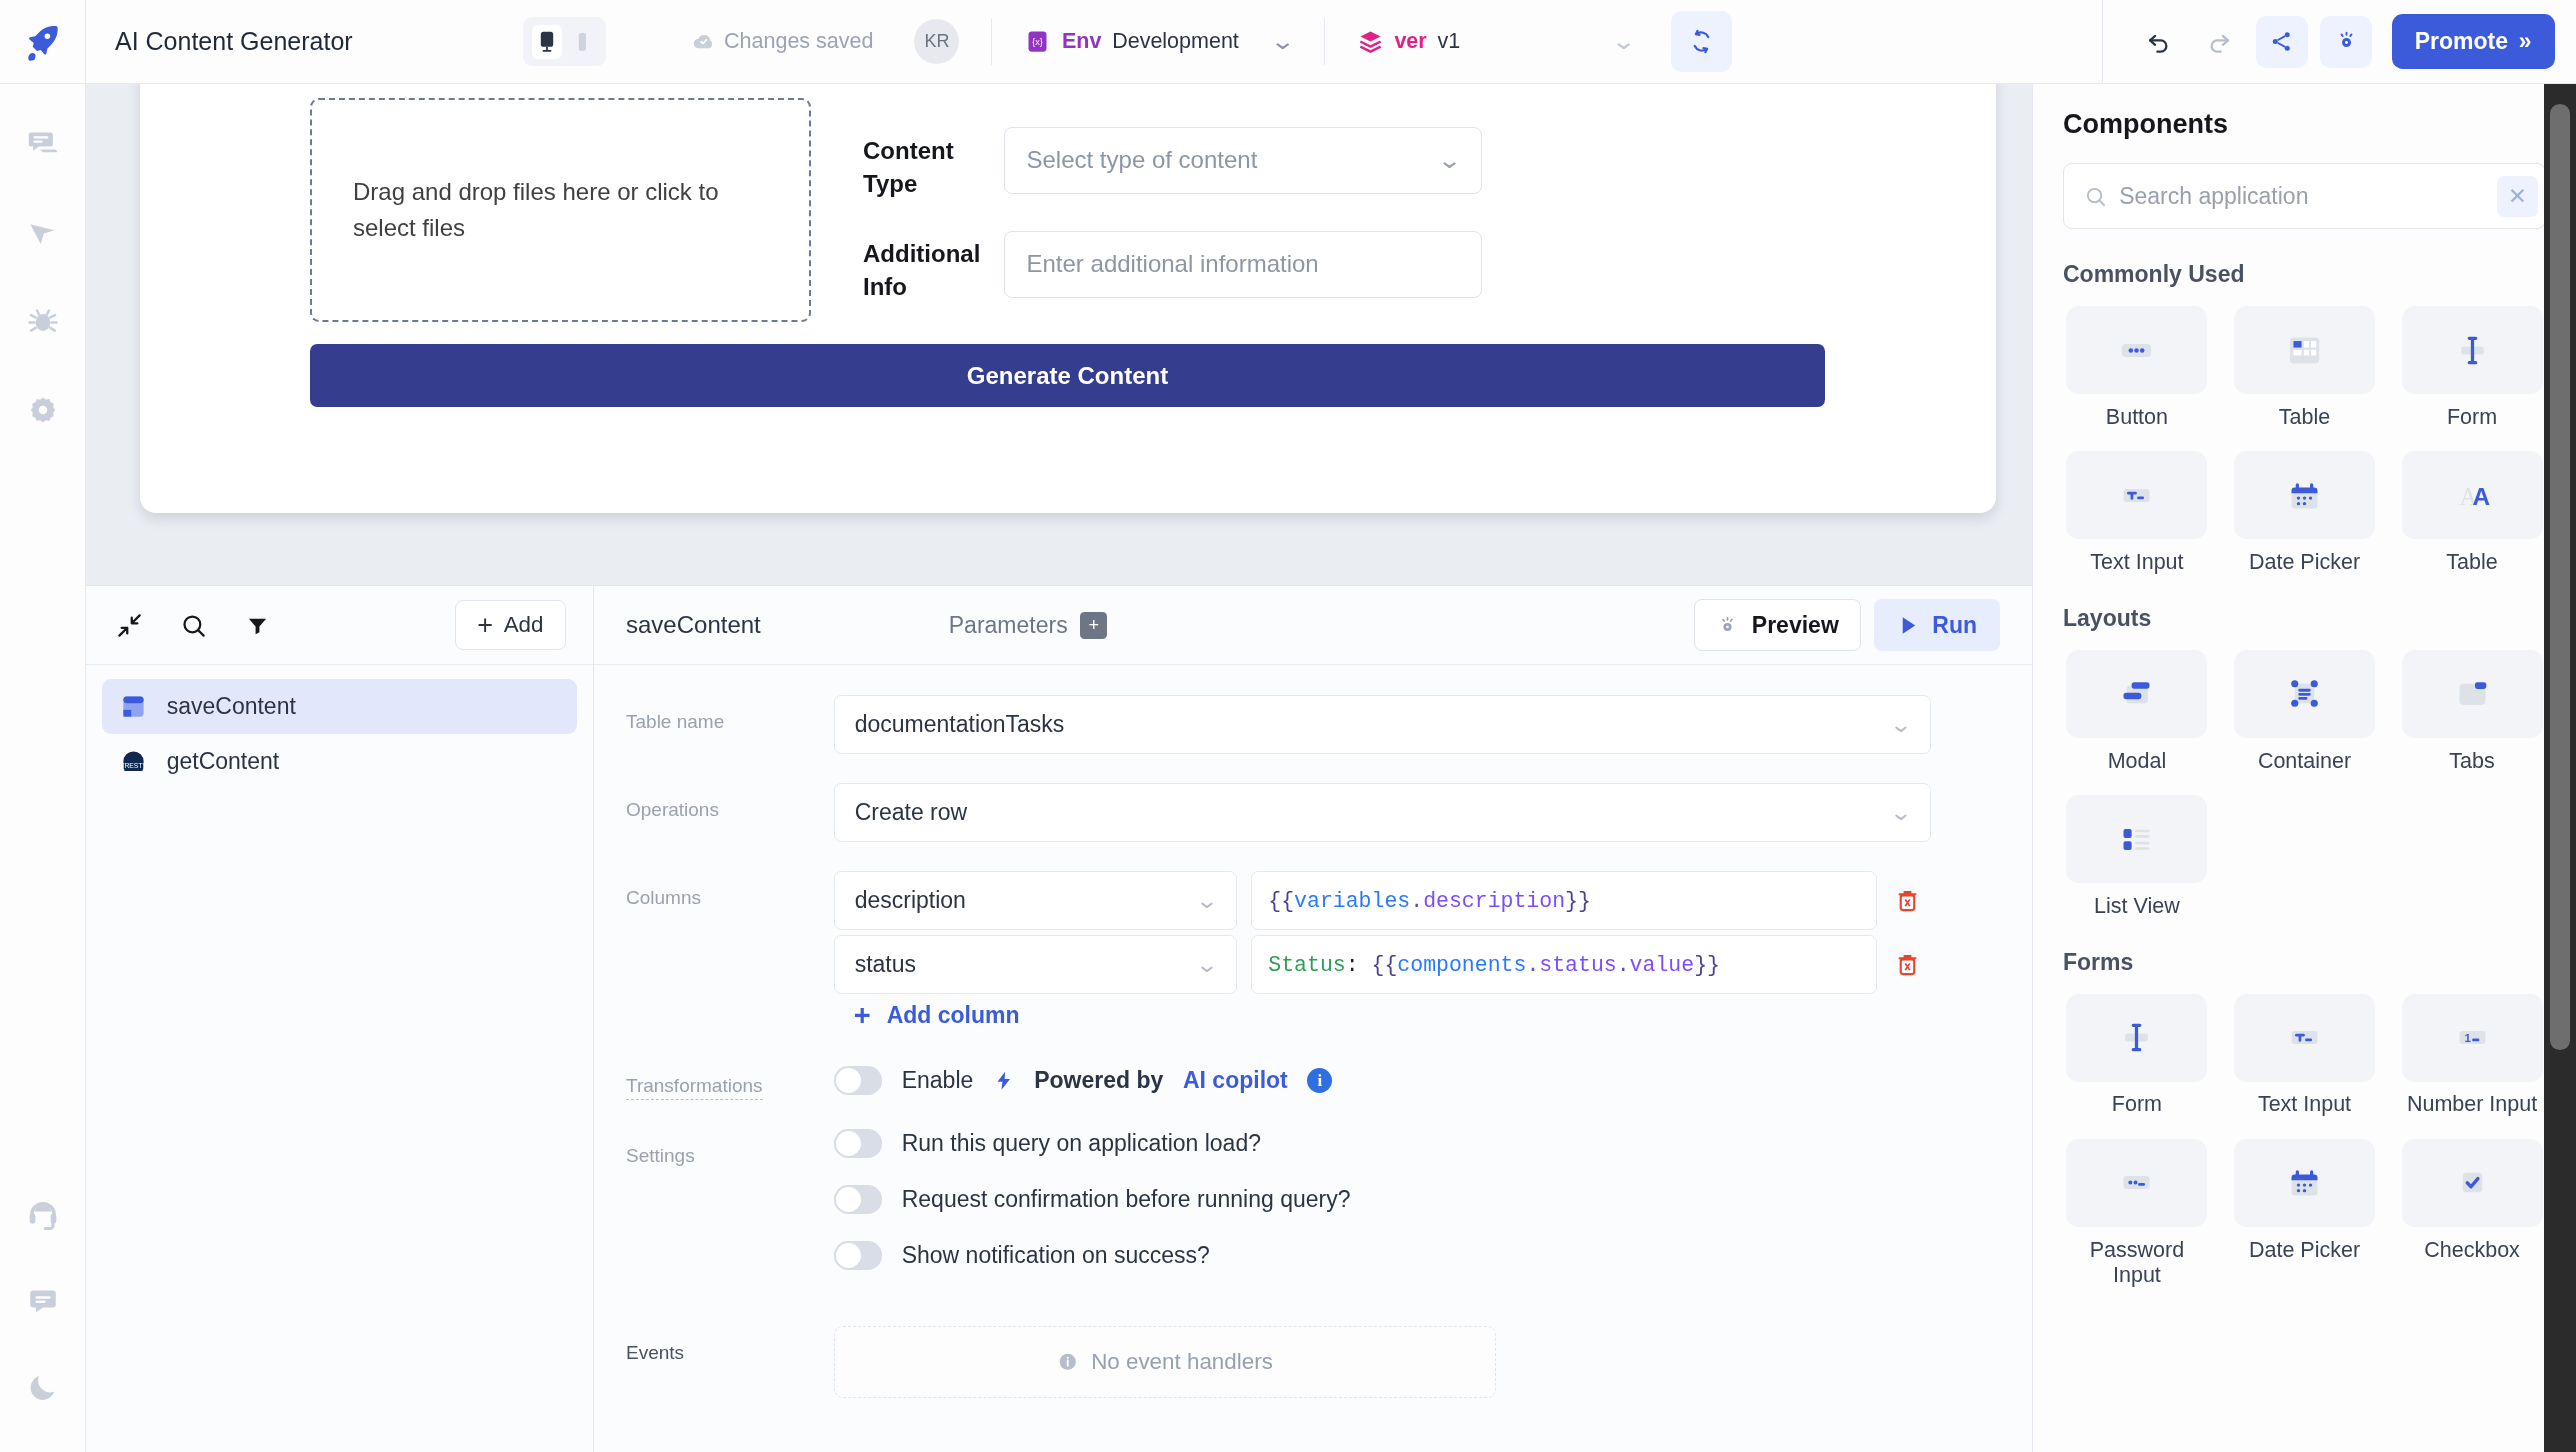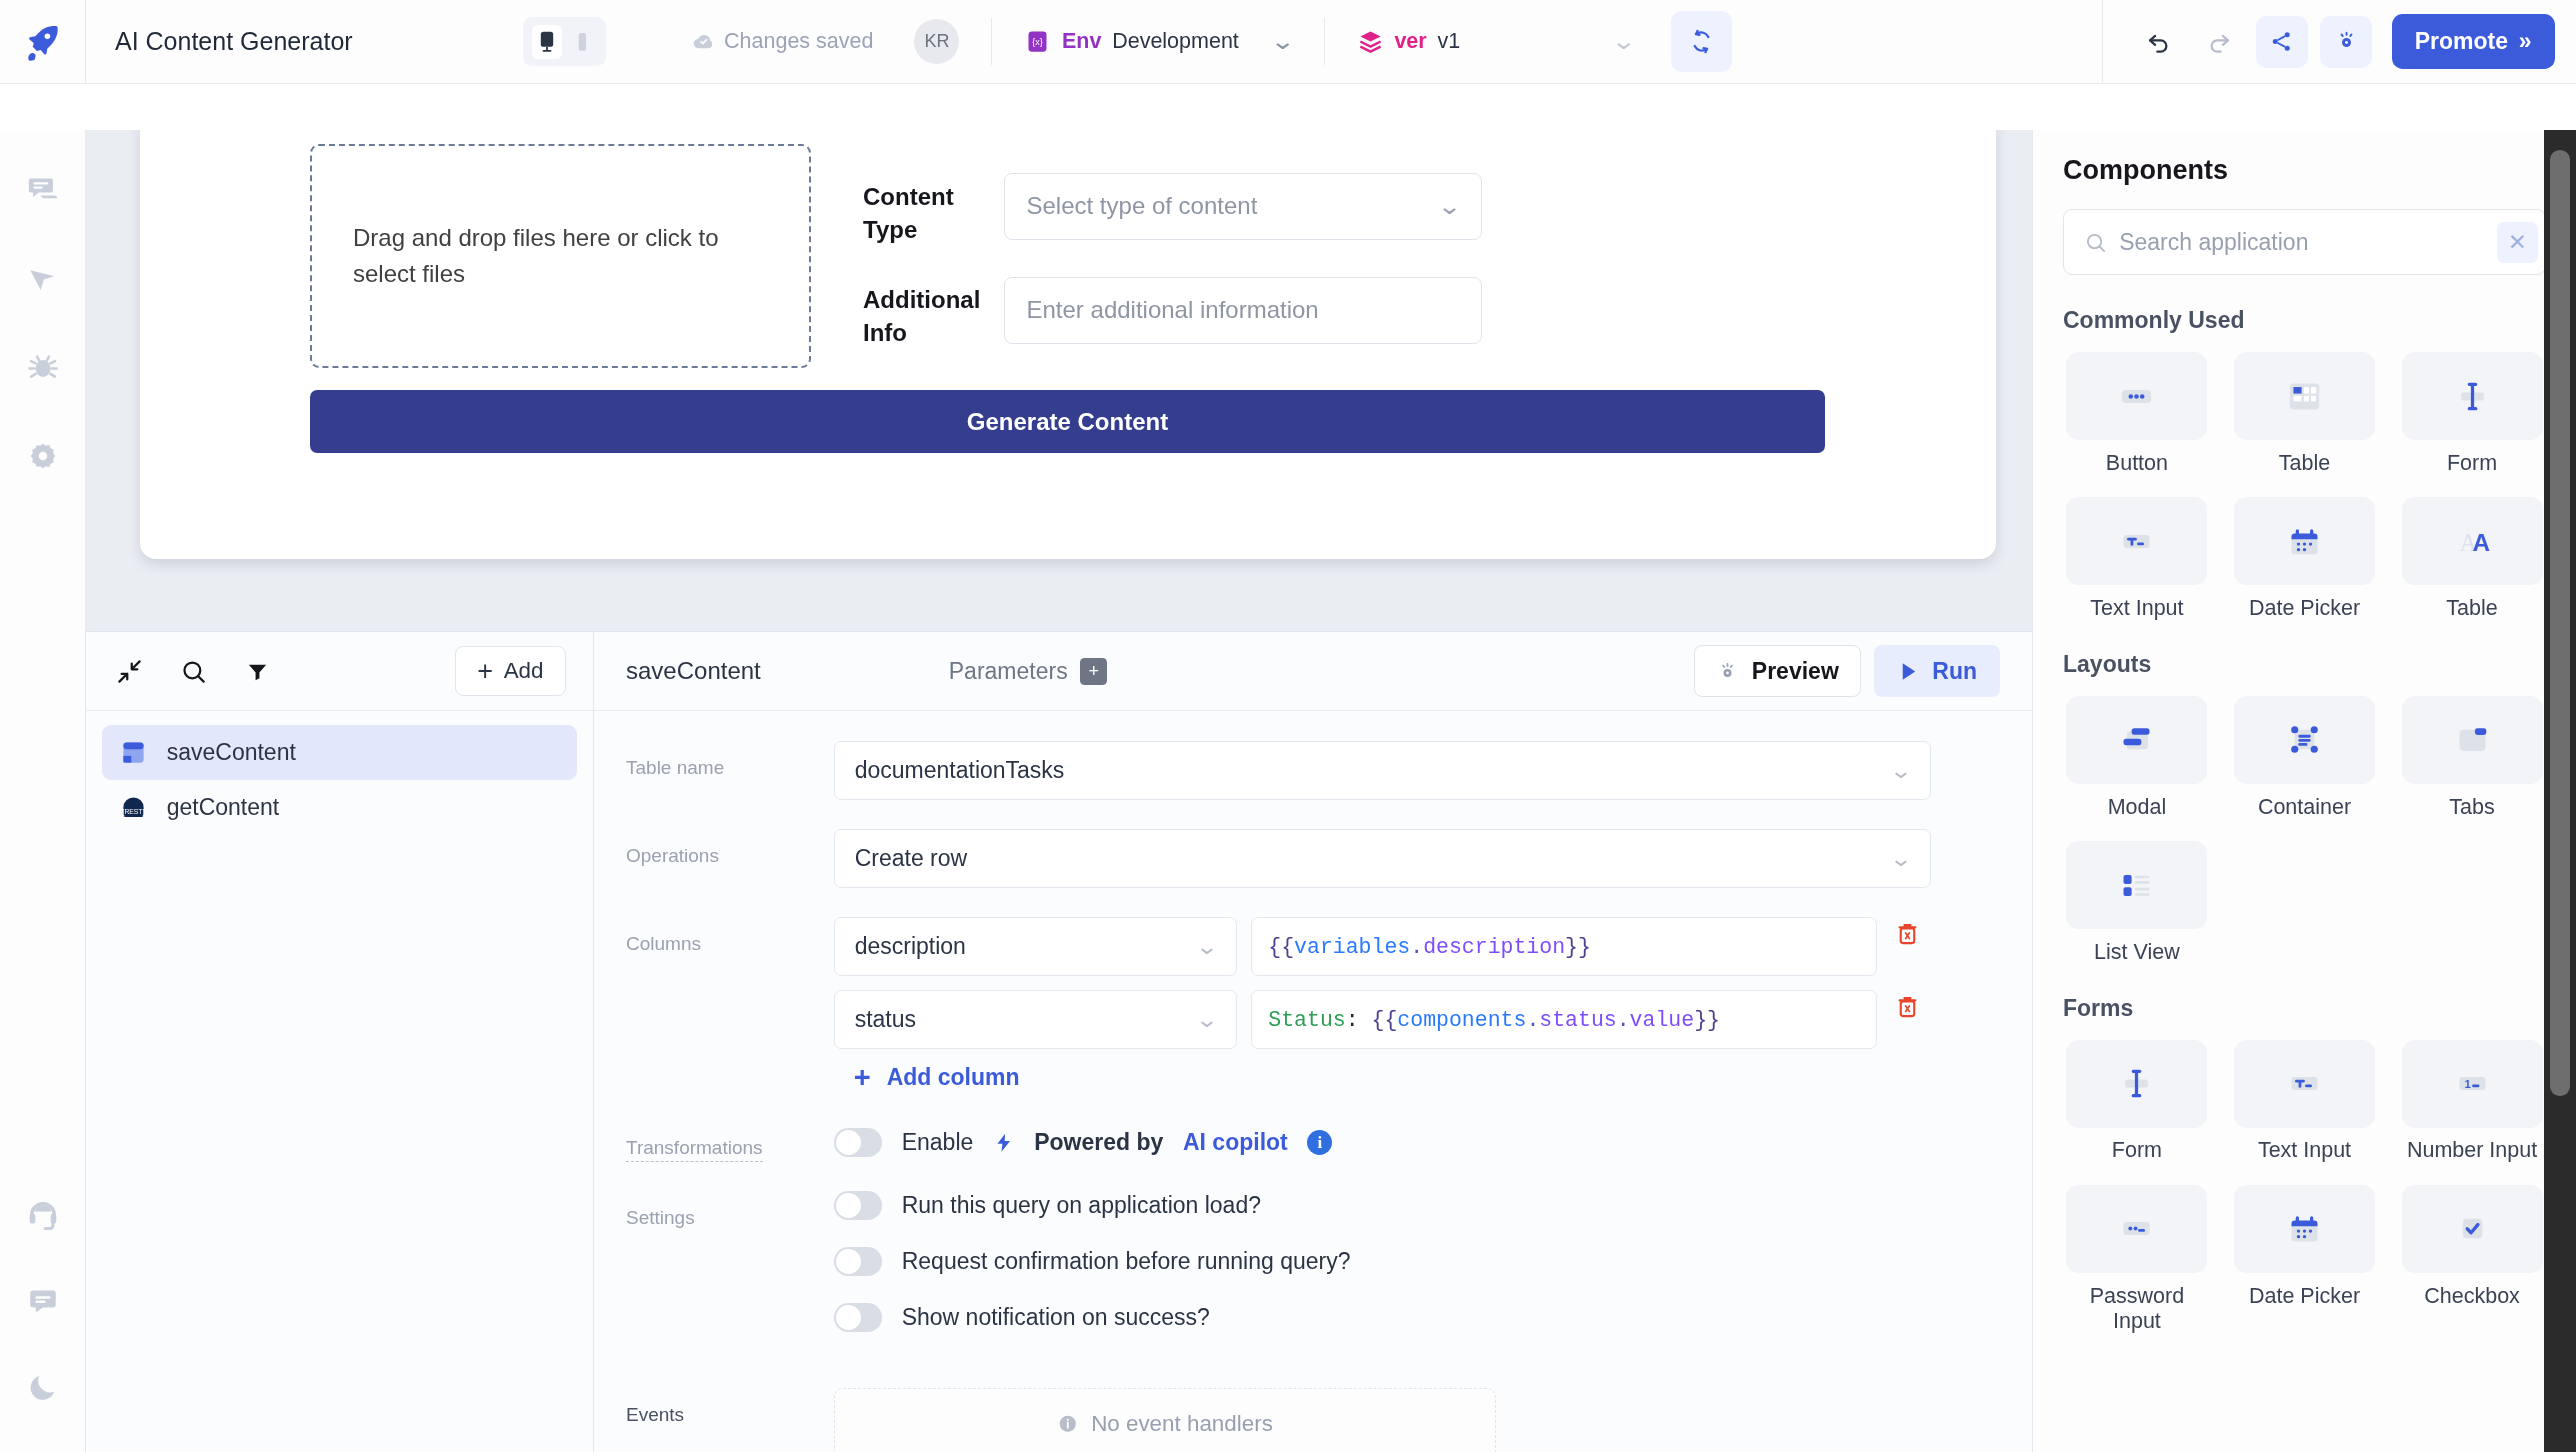--- a/index.html
+++ b/index.html
@@ -1,21 +1,21 @@
 <!DOCTYPE html>
 <html style="font-size:14.3px"><head>
 <meta charset="utf-8">
 <style>
   * { box-sizing: border-box; margin: 0; padding: 0; }
   html, body {
     width: 2576px; height: 1453px;
     font-family: "Liberation Sans", sans-serif;
     background: #ffffff; overflow: hidden;
   }
-  .app { position: relative; width: 2576px; height: 1453px; display: flex; flex-direction: column; gap: 46px; }
+  .app { position: relative; width: 2576px; height: 1453px; display: flex; flex-direction: column; }
 
   
   .topbar {
     height: 84px; flex: 0 0 84px; background: #fdfdfe;
     border-bottom: 0.9px solid #e6e9ef;
     display: flex; align-items: center;
   }
   .logo-cell {
     width: 86px; height: 84px; flex: 0 0 86px;
     display: flex; align-items: center; justify-content: center;
@@ -186,21 +186,21 @@
   .qlabel { width: 208px; flex: 0 0 208px; font-size: 19px; color: #9aa1b0; padding-top: 16px; }
   .qlabel.dashed { border-bottom: 1.8px dashed #b9bfcb; width: 166px; flex: 0 0 166px; padding-bottom: 1.8px; display: inline-block; }
   .sel-ctl {
     flex: 1 1 auto; max-width: 1097px; height: 59px; background: #fff;
     border: 0.9px solid #e3e7ee; border-radius: 7.2px; display: flex;
     align-items: center; padding: 0 19.7px; font-size: 23px; color: #2b3445;
   }
   .sel-ctl .chev3 { margin-left: auto; color: #b6bcc8; font-size: 21.5px; transform: scaleX(1.3); }
 
   .cols { flex: 1 1 auto; }
-  .col-row { display: flex; align-items: flex-start; gap: 14.3px; margin-bottom: 14px; }
+  .col-row { display: flex; align-items: center; gap: 14.3px; margin-bottom: 5px; }
   .col-name {
     width: 403px; flex: 0 0 403px; height: 59px; background: #fff;
     border: 0.9px solid #e3e7ee; border-radius: 7.2px; display: flex;
     align-items: center; padding: 0 19.7px; font-size: 23px; color: #2b3445;
   }
   .col-name .chev3 { margin-left: auto; color: #b6bcc8; font-size: 21.5px; transform: scaleX(1.3); }
   .col-val {
     width: 626px; flex: 0 0 626px; height: 59px; background: #fff;
     border: 0.9px solid #e3e7ee; border-radius: 7.2px; display: flex;
     align-items: center; padding: 0 16px;

